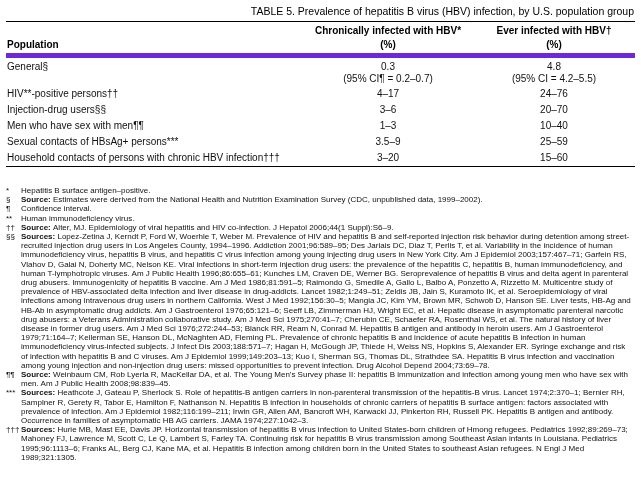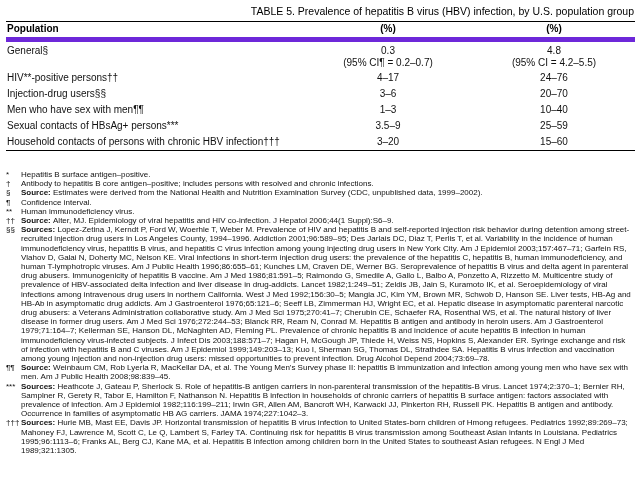--- a/index.html
+++ b/index.html
@@ -71,20 +71,25 @@
 
   <div class="table-title">TABLE 5. Prevalence of hepatitis B virus (HBV) infection, by U.S. population group</div>
 
   <table class="hbv-table">
     <colgroup>
       <col class="c-pop">
         <col class="c-chronic">
         <col class="c-ever">
     </colgroup>
     <thead>
+      <tr class="group-row">
+        <td class="pop"></td>
+        <td class="val head">Chronically infected with HBV*</td>
+        <td class="val head">Ever infected with HBV†</td>
+      </tr>
       <tr class="sub-row">
         <td class="pop head">Population</td>
         <td class="val head">(%)</td>
         <td class="val head">(%)</td>
       </tr>
     </thead>
     <tbody>
       <tr>
         <td class="pop">General§</td>
         <td class="val">
@@ -122,23 +127,20 @@
         <td class="val">15–60</td>
       </tr>
     </tbody>
   </table>
 
   <div class="footnotes">
     <div class="footnote">
       <span class="fn-marker">*</span><span class="fn-bold"></span><span>Hepatitis B surface antigen–positive.</span>
     </div>
     <div class="footnote">
-      <span class="fn-marker">†</span><span class="fn-bold"></span><span>Antibody to hepatitis B core antigen–positive; includes persons with resolved and chronic infections.</span>
-    </div>
-    <div class="footnote">
       <span class="fn-marker">§</span><span class="fn-bold">Source: </span><span>Estimates were derived from the National Health and Nutrition Examination Survey (CDC, unpublished data, 1999–2002).</span>
     </div>
     <div class="footnote">
       <span class="fn-marker">¶</span><span class="fn-bold"></span><span>Confidence interval.</span>
     </div>
     <div class="footnote">
       <span class="fn-marker">**</span><span class="fn-bold"></span><span>Human immunodeficiency virus.</span>
     </div>
     <div class="footnote">
       <span class="fn-marker">††</span><span class="fn-bold">Source: </span><span>Alter, MJ. Epidemiology of viral hepatitis and HIV co-infection. J Hepatol 2006;44(1 Suppl):S6–9.</span>

